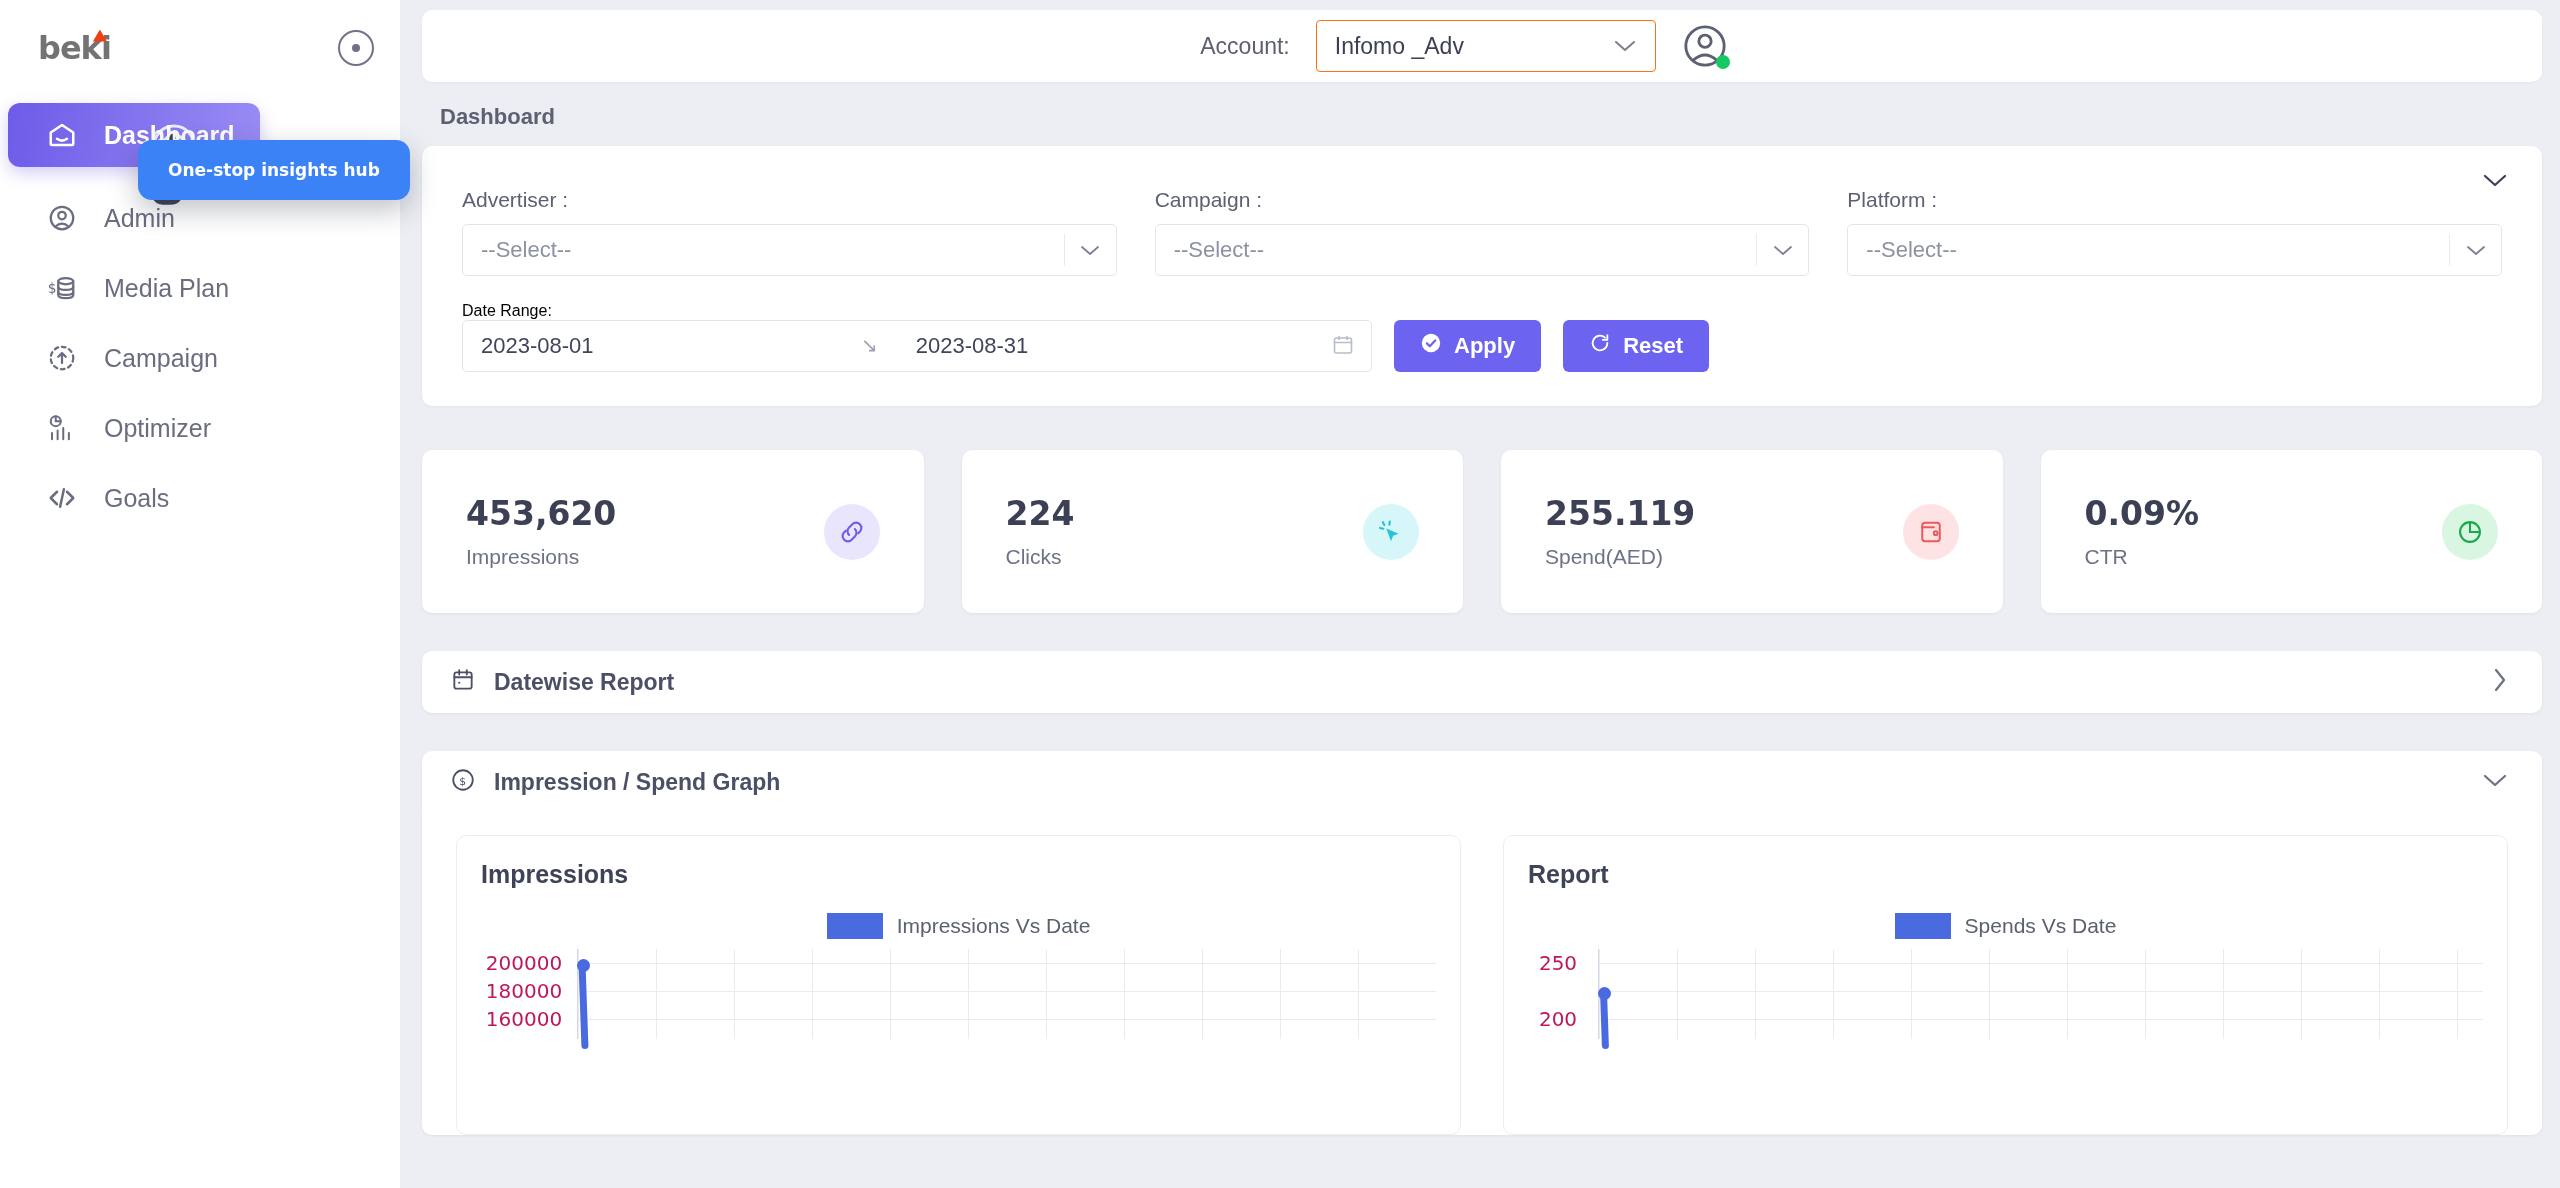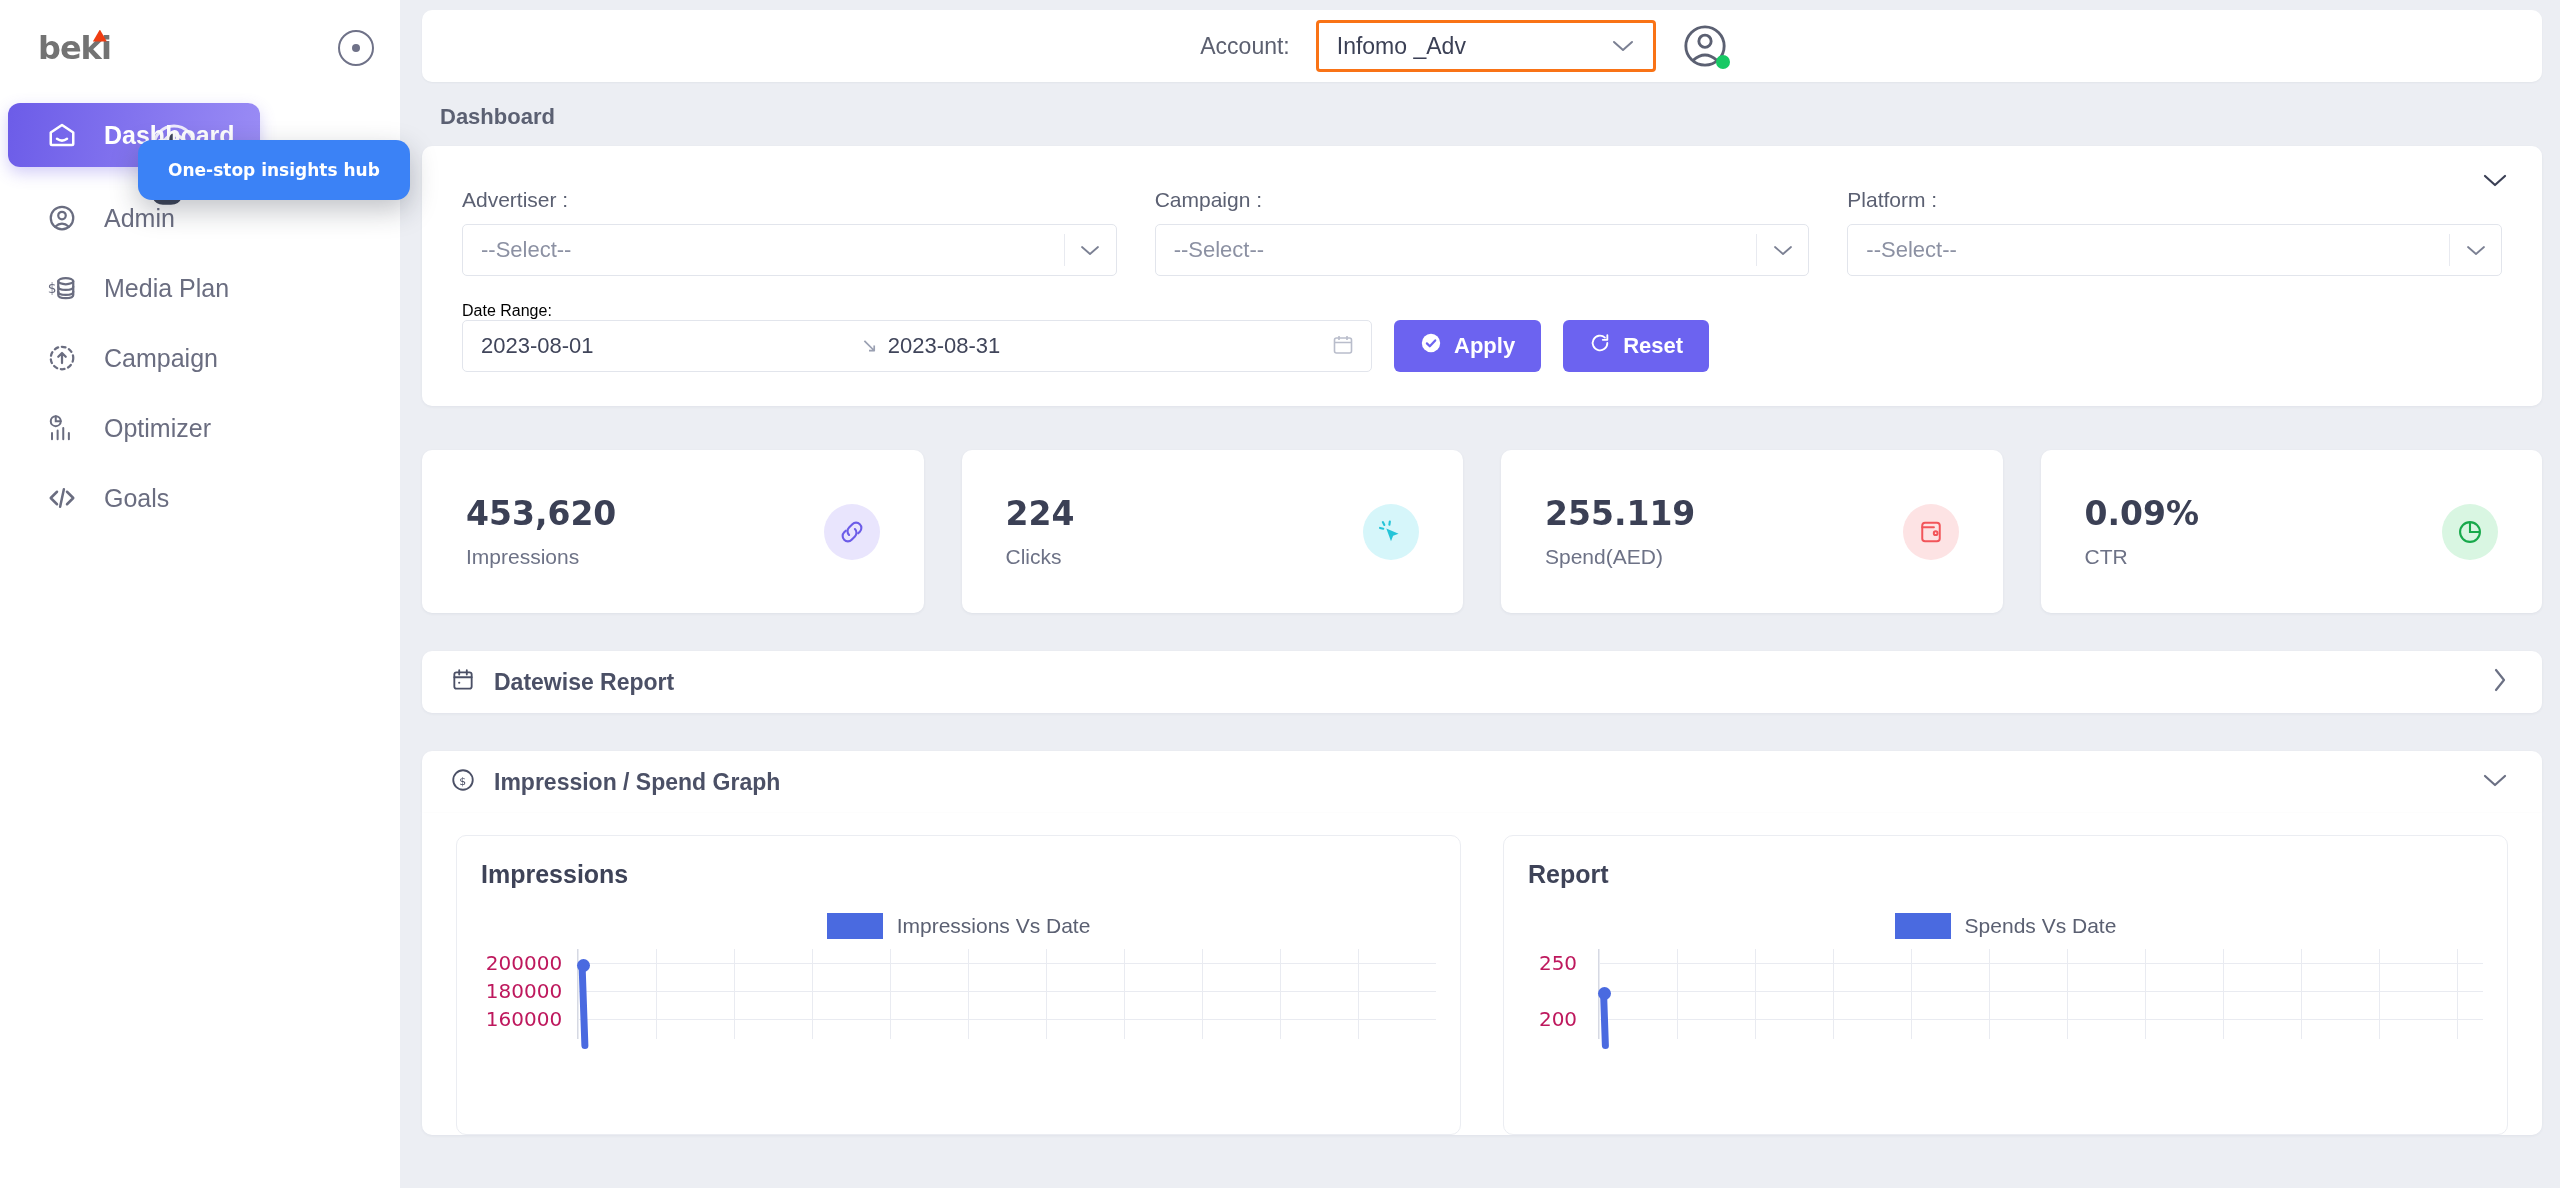--- a/index.html
+++ b/index.html
@@ -100,21 +100,21 @@
     height: 72px;
     border-radius: 10px;
     display: flex; align-items: center; justify-content: center;
     padding-right: 36px;
     gap: 26px;
     box-shadow: 0 1px 2px rgba(40,50,80,.05);
   }
   .account-label { font-size: 23px; color: #5c6070; }
   .account-select {
     width: 340px; height: 52px;
-    border: 3px solid #f97316; border-radius: 4px;
+    border: 1px solid #f97316; border-radius: 4px;
     display: flex; align-items: center; justify-content: space-between;
     padding: 0 18px 0 18px;
     font-size: 23px; color: #3b4055;
     background: #fff; cursor: pointer;
   }
   .chev { color: #7b8093; font-size: 22px; line-height: 1; }
   .avatar-wrap { position: relative; width: 46px; height: 46px; cursor: pointer; }
   .avatar-wrap svg { width: 46px; height: 46px; }
   .avatar-dot {
     position: absolute; right: -2px; bottom: 0;
@@ -158,21 +158,21 @@
   .date-row { display: flex; align-items: flex-end; gap: 22px; margin-top: 26px; }
   .date-group { width: 910px; }
   .date-box {
     height: 52px; border: 1px solid #e2e5ec; border-radius: 5px;
     display: flex; align-items: flex-start; padding: 12px 16px 0 18px;
     font-size: 22px; color: #40455a; background: #fff; cursor: pointer;
     gap: 10px;
   }
   .date-box .d1 { width: 370px; }
   .date-box .arrow { color: #9aa0b2; font-size: 20px; }
-  .date-box .d2 { flex: 1; }
+  .date-box .d2 { flex: 1; margin-left: 28px; }
   .date-box .cal { color: #b9bdcb; }
   .btn {
     height: 52px; border: none; border-radius: 6px;
     background: #6c63f0; color: #fff;
     font-size: 22px; font-weight: 700;
     display: inline-flex; align-items: center; gap: 12px;
     padding: 0 26px; cursor: pointer;
     font-family: "Liberation Sans", sans-serif;
   }
   .btn svg { width: 22px; height: 22px; }

